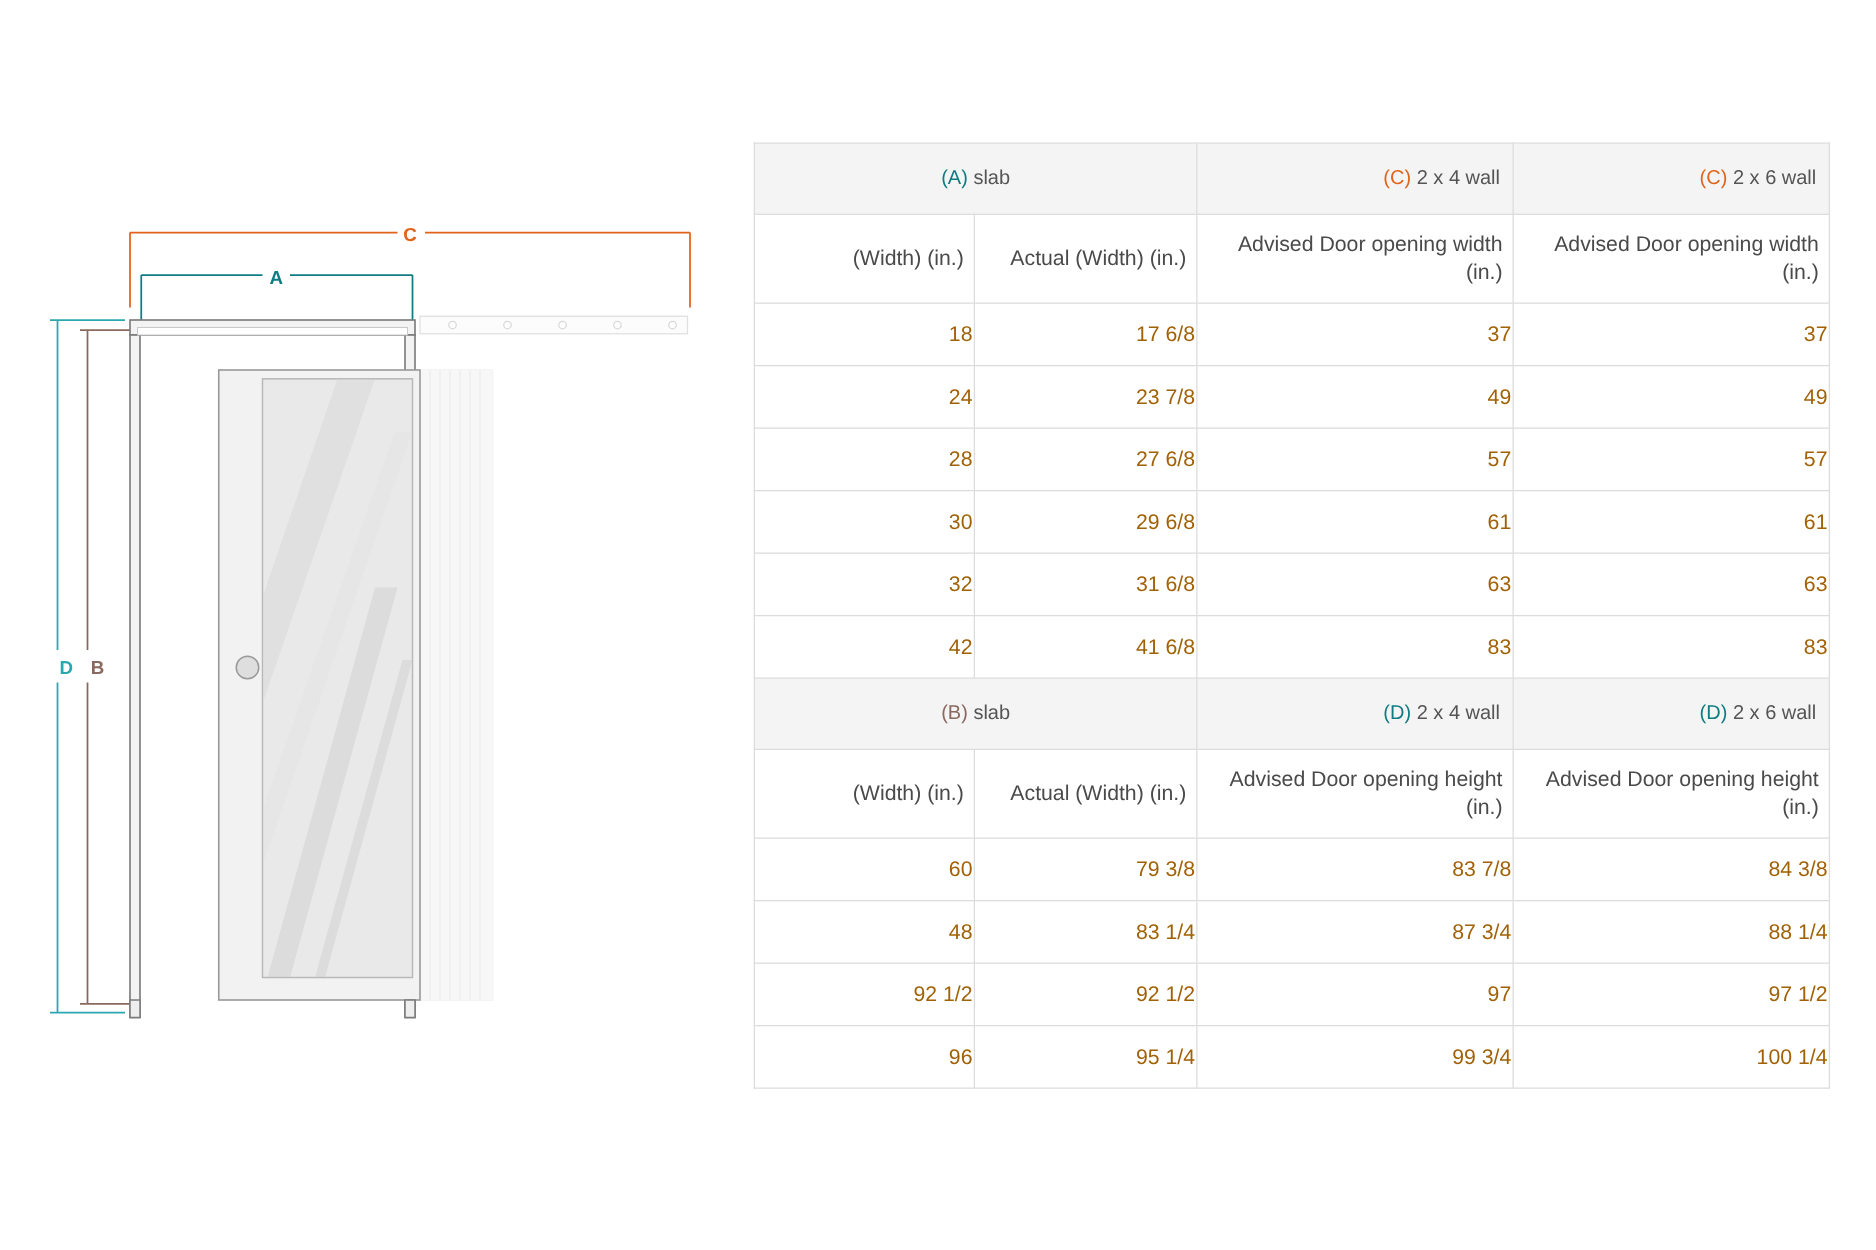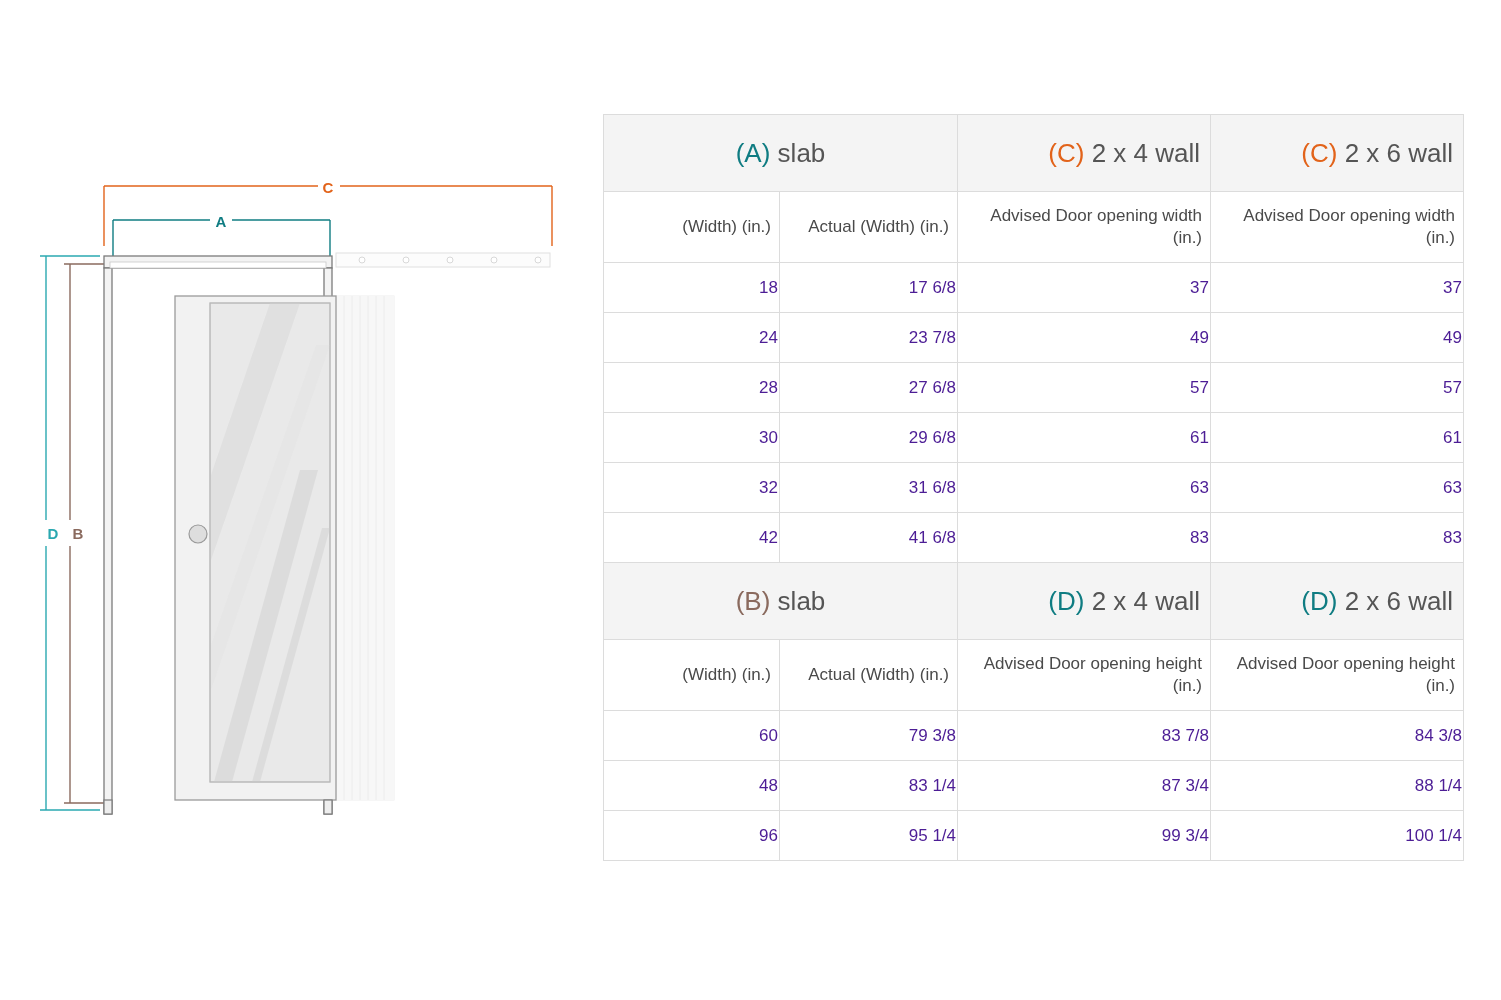--- a/index.html
+++ b/index.html
@@ -40,43 +40,43 @@
   table.spec td, table.spec th {
     border: 1px solid #dcdcdc;
     text-align: right;
     vertical-align: middle;
     font-weight: normal;
     color: #444444;
   }
   tr.section-head td {
     background: #f4f4f4;
     height: 56px;
-    font-size: 26px;
-    padding: 10px 10px;
+    font-size: 16px;
+    padding: 0 10px;
   }
   tr.section-head td.first {
     text-align: center;
   }
   .letter-teal { color: #0f7c82; }
   .letter-orange { color: #e2631a; }
   .letter-brown { color: #8a6a5e; }
   .letter-teal2 { color: #0f7c82; }
   .sec-label { color: #555555; }
 
   tr.col-head td {
     height: 62px;
     font-size: 17px;
     line-height: 22px;
     padding: 4px 8px;
     color: #4a4a4a;
   }
   tr.data-row td {
     height: 47px;
     font-size: 17px;
-    color: #4c1d95;
+    color: #a16207;
   }
   .col-a { width: 176px; }
   .col-b { width: 178px; }
   .col-c { width: 253px; }
   .col-d { width: 253px; }
 </style>
 </head>
 <body>
 
 <div id="diagram">
@@ -256,20 +256,26 @@
         <td>83 7/8</td>
         <td>84 3/8</td>
       </tr>
       <tr class="data-row">
         <td>48</td>
         <td>83 1/4</td>
         <td>87 3/4</td>
         <td>88 1/4</td>
       </tr>
       <tr class="data-row">
+        <td>92 1/2</td>
+        <td>92 1/2</td>
+        <td>97</td>
+        <td>97 1/2</td>
+      </tr>
+      <tr class="data-row">
         <td>96</td>
         <td>95 1/4</td>
         <td>99 3/4</td>
         <td>100 1/4</td>
       </tr>
     </tbody>
   </table>
 </div>
 
 </body></html>

